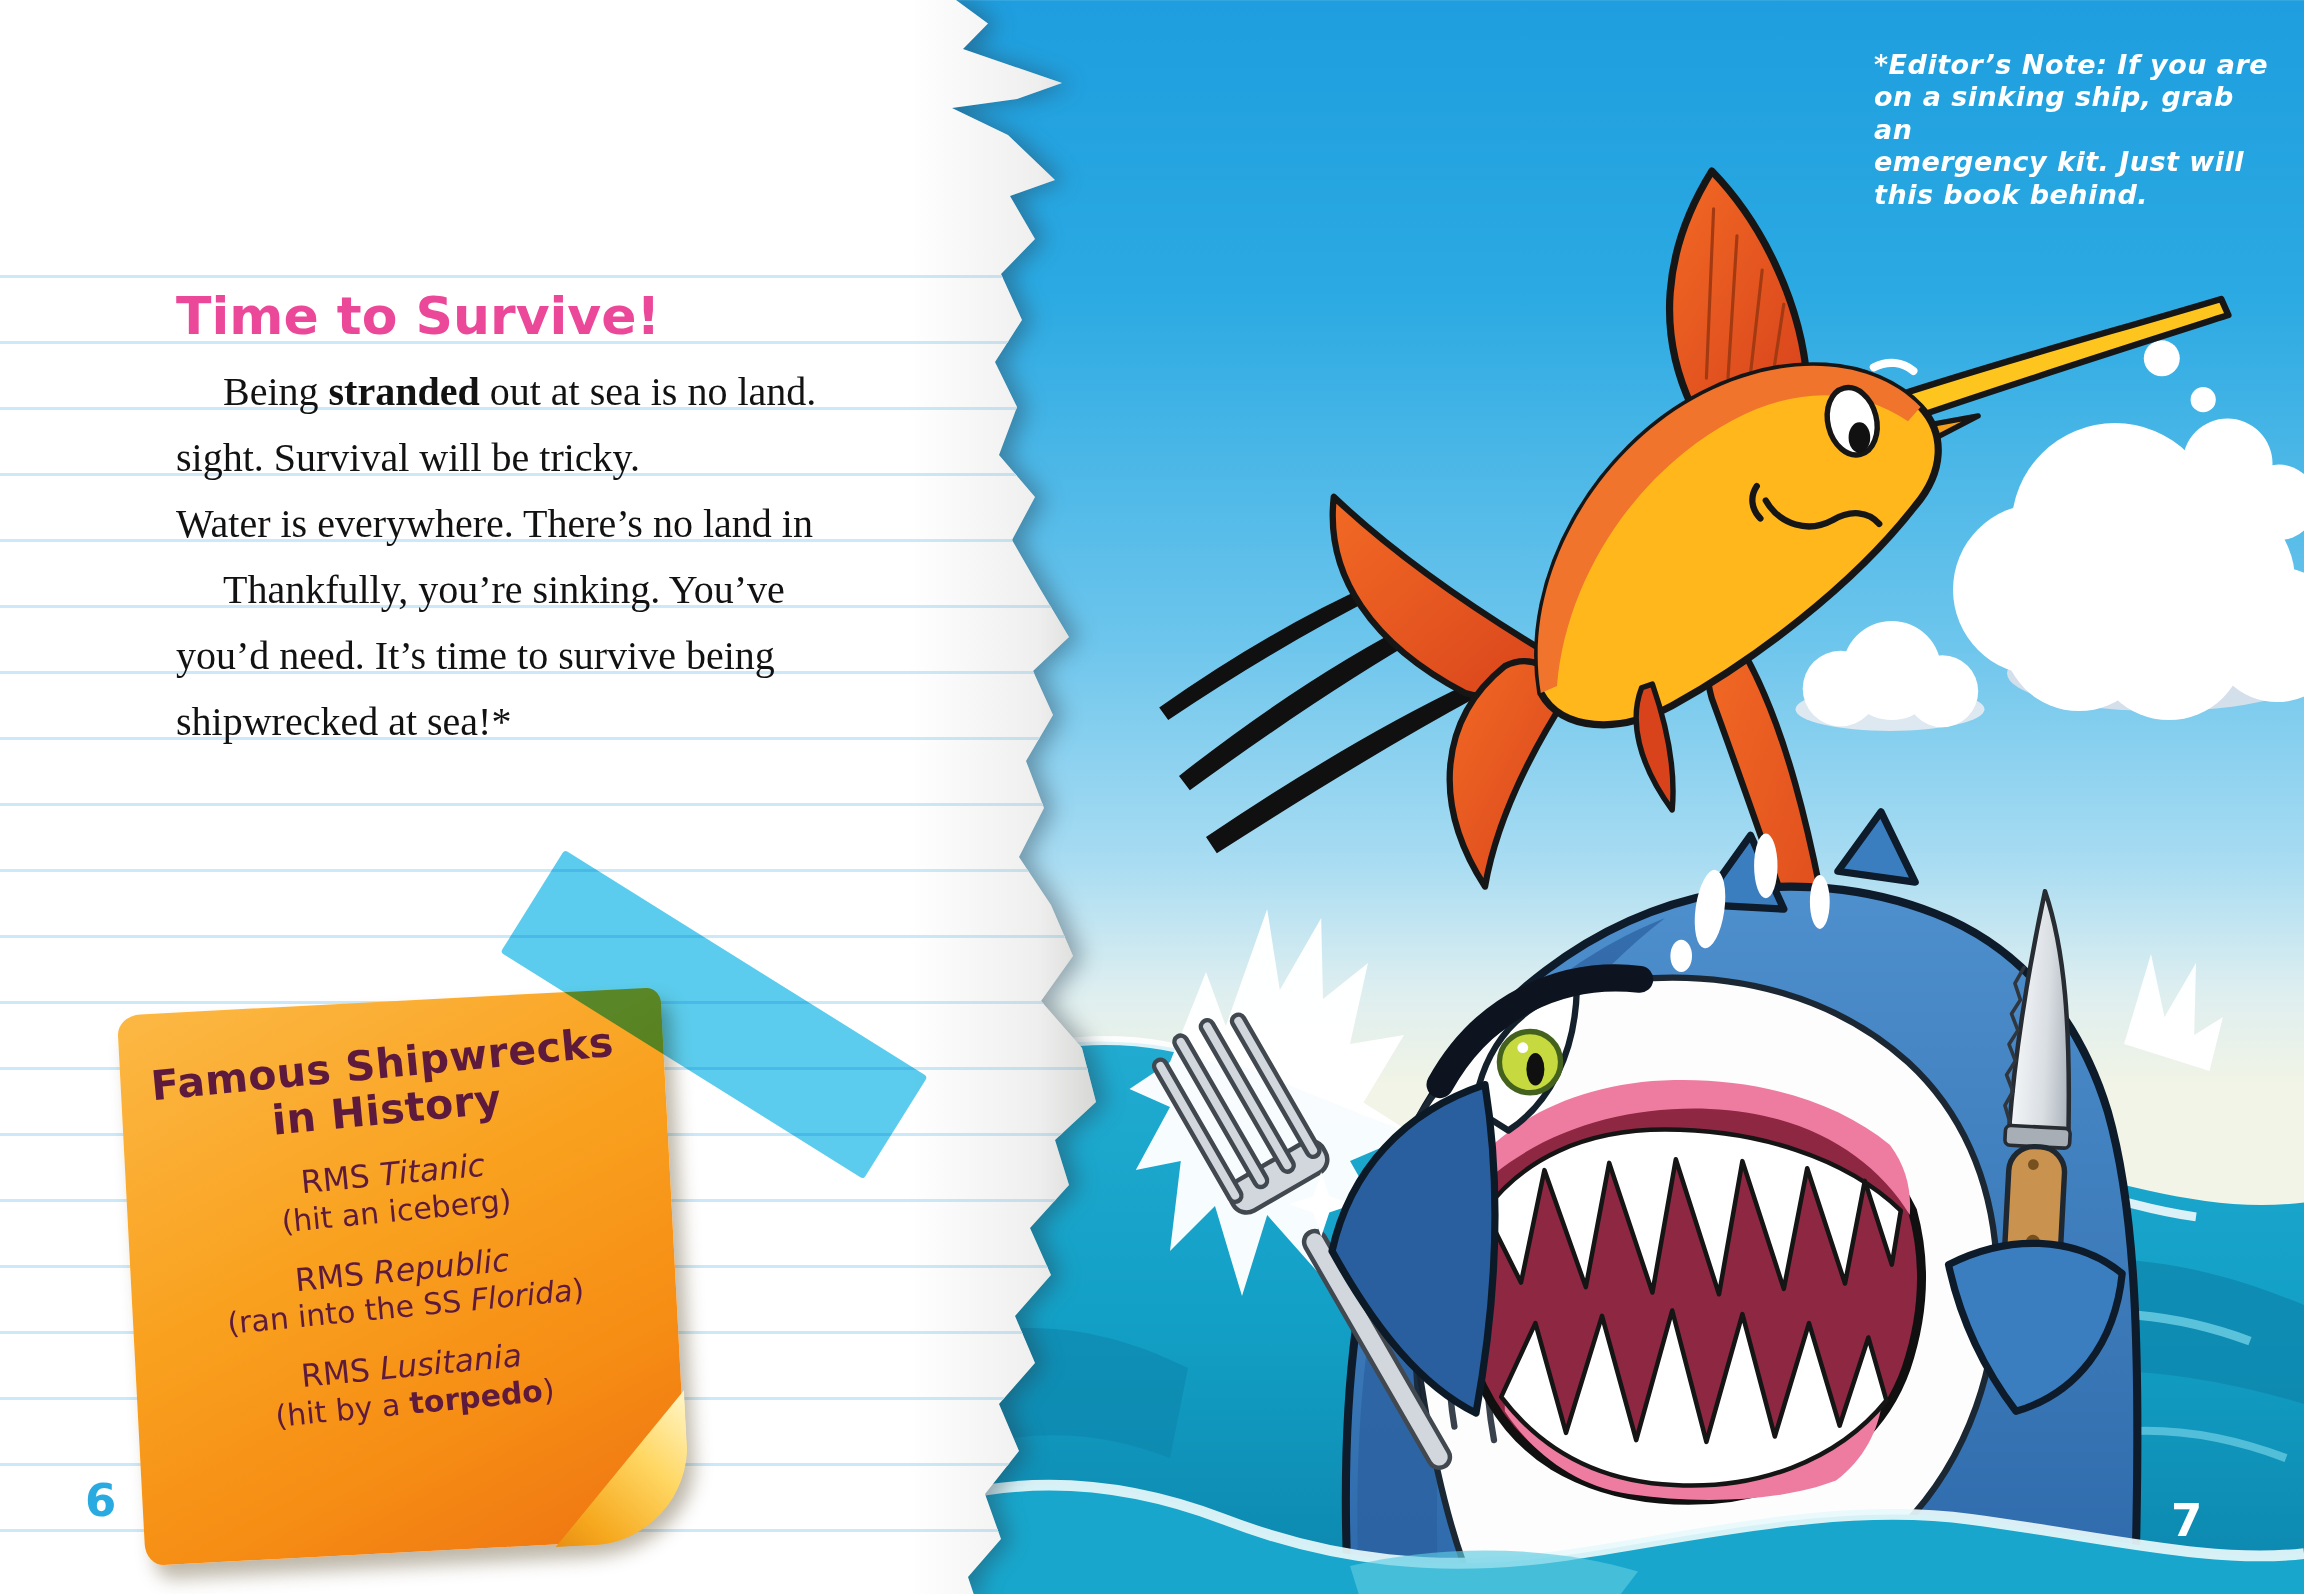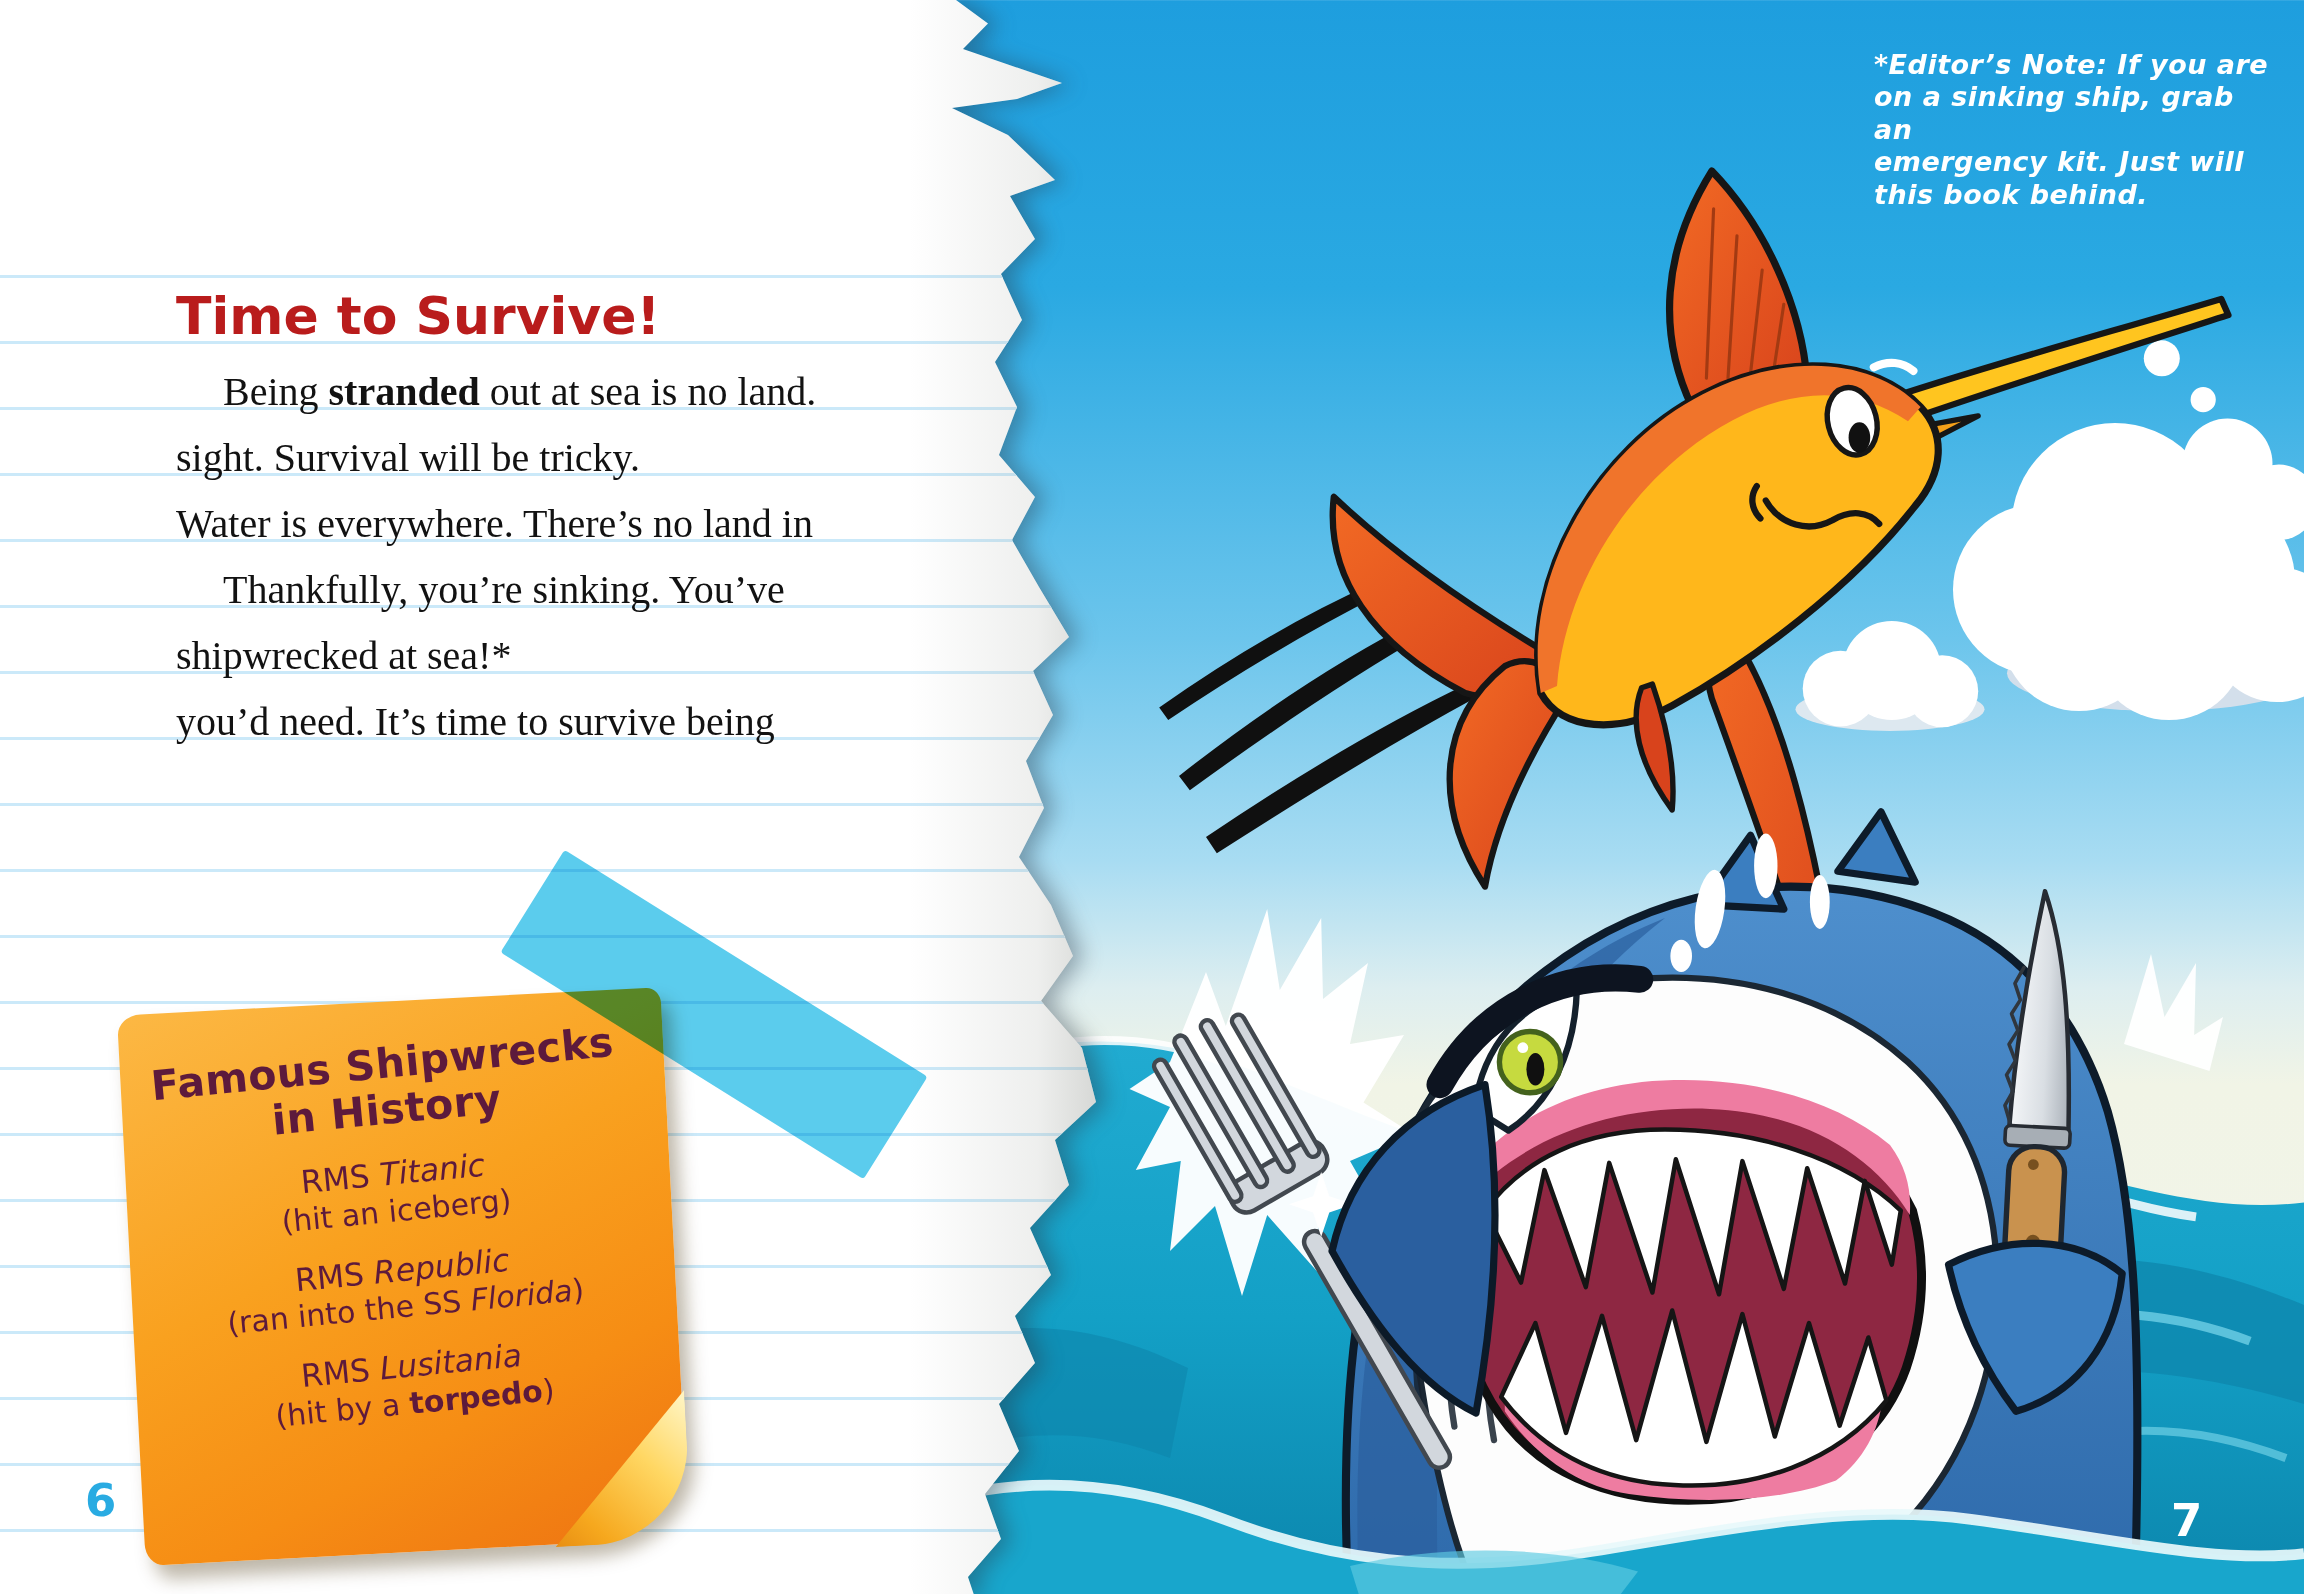--- a/index.html
+++ b/index.html
@@ -31,21 +31,21 @@
   .ruled-lines{position:absolute;left:0;right:0;top:212px;bottom:0;
     background:repeating-linear-gradient(to bottom,
       transparent 0px,transparent 63px,#cbe9f9 63px,#cbe9f9 66px);}
   .edge-tint{position:absolute;top:0;right:0;width:207px;height:100%;
     background:linear-gradient(to right,rgba(170,174,168,0) 0%,
       rgba(170,174,168,.20) 62%,rgba(140,144,138,.42) 100%);}
 
   
   .page-title{position:absolute;left:176px;top:286px;
     font-family:"DejaVu Sans",sans-serif;font-weight:bold;font-size:52px;
-    color:#b91c1c;letter-spacing:0px;}
+    color:#ec4899;letter-spacing:0px;}
   .body-text{position:absolute;left:176px;top:359px;width:711px;
     font-family:"Liberation Serif",serif;font-size:40px;line-height:66px;
     color:#121212;}
   .body-text .indent{padding-left:47px;}
   .body-text b{font-weight:bold;}
 
   
   .note{position:absolute;left:131px;top:1001px;width:544px;height:551px;
     transform:rotate(-3deg);
     background:linear-gradient(155deg,#fcb844 0%,#f9a11f 42%,#f68d14 72%,#ee7312 100%);
@@ -292,22 +292,22 @@
     </div>
   </div>
 
   <div class="page-title">Time to Survive!</div>
 
   <div class="body-text">
     <div class="indent"><span>Being </span><b>stranded</b><span> out at sea is no land.</span></div>
     <div>sight. Survival will be tricky.</div>
     <div>Water is everywhere. There’s no land in</div>
     <div class="indent">Thankfully, you’re sinking. You’ve</div>
+    <div>you’d need. It’s time to survive being</div>
     <div>shipwrecked at sea!*</div>
-    <div>you’d need. It’s time to survive being</div>
   </div>
 
   <div class="note">
     <div class="note-curl"></div>
     <div class="note-inner">
       <div class="note-title">Famous Shipwrecks
 in History</div>
       <div class="note-entry">
         <div><span>RMS </span><span class="ship-name">Titanic</span></div>
         <div class="cause-line"><span>(hit an iceberg)</span><span></span><span></span></div>

